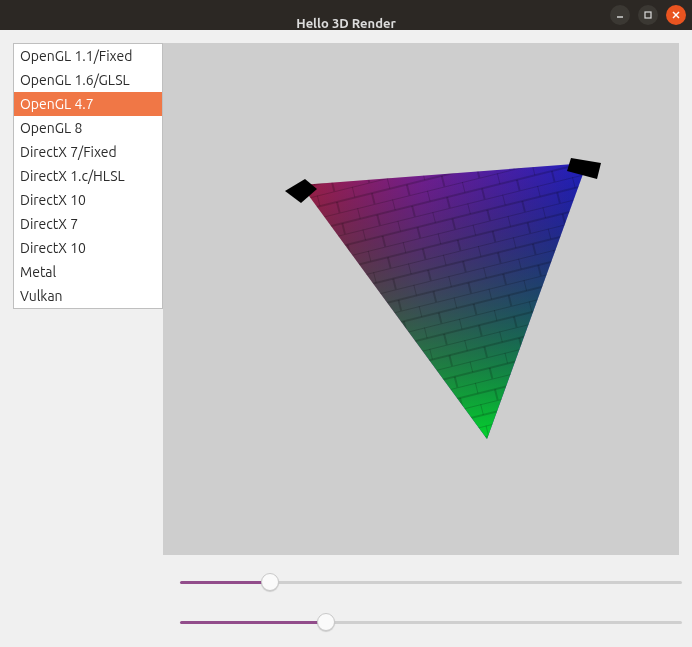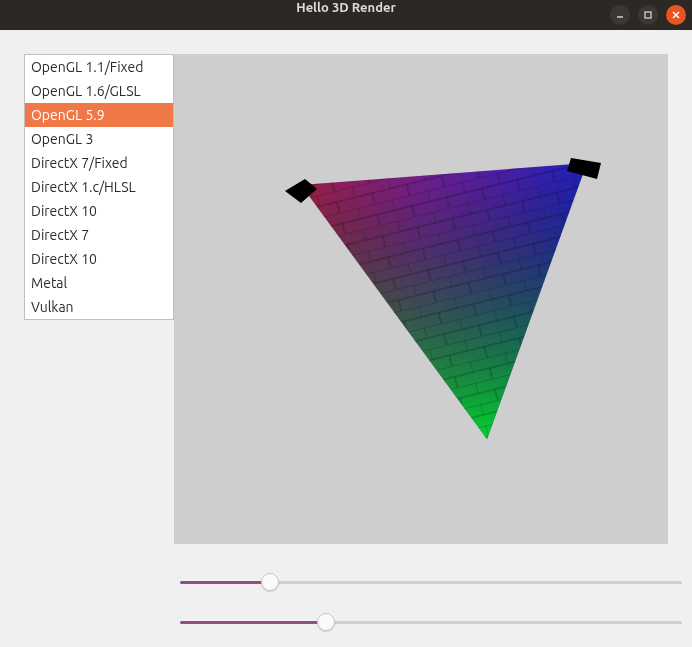--- a/index.html
+++ b/index.html
@@ -8,21 +8,21 @@
     background: #f0f0f0;
     width: 692px;
     height: 647px;
     overflow: hidden;
   }
   .titlebar {
     height: 30px;
     background: #2c2824;
     color: #dcdcdc;
     display: flex;
-    align-items: flex-start;
+    align-items: flex-end;
     justify-content: center;
     position: relative;
     font-size: 13px;
     font-weight: 600;
   }
   .titlebar .controls {
     position: absolute;
     right: 6px;
     top: 0;
     height: 30px;
@@ -40,21 +40,21 @@
     color: #ddd;
     font-size: 11px;
     cursor: pointer;
   }
   .tb-min, .tb-max { background: #3b3833; }
   .tb-close { background: #e95420; color: #fff; }
   .tb-min svg, .tb-max svg, .tb-close svg { display: block; }
 
   .content {
     display: flex;
-    padding: 24px;
+    padding: 13px;
     gap: 0;
     height: 538px;
   }
   .listbox {
     width: 150px;
     background: #fff;
     border: 1px solid #bfbfbf;
     align-self: flex-start;
   }
   .list-item {
@@ -129,22 +129,22 @@
           <line x1="8" y1="2" x2="2" y2="8" stroke="#fff" stroke-width="1.4"></line>
         </svg>
     </div>
   </div>
 </div>
 
 <div class="content">
   <div class="listbox" id="listbox">
       <div class="list-item">OpenGL 1.1/Fixed</div>
       <div class="list-item">OpenGL 1.6/GLSL</div>
-      <div class="list-item selected">OpenGL 5.9</div>
-      <div class="list-item">OpenGL 3</div>
+      <div class="list-item selected">OpenGL 4.7</div>
+      <div class="list-item">OpenGL 8</div>
       <div class="list-item">DirectX 7/Fixed</div>
       <div class="list-item">DirectX 1.c/HLSL</div>
       <div class="list-item">DirectX 10</div>
       <div class="list-item">DirectX 7</div>
       <div class="list-item">DirectX 10</div>
       <div class="list-item">Metal</div>
       <div class="list-item">Vulkan</div>
     </div>
 
   <div class="viewport">

